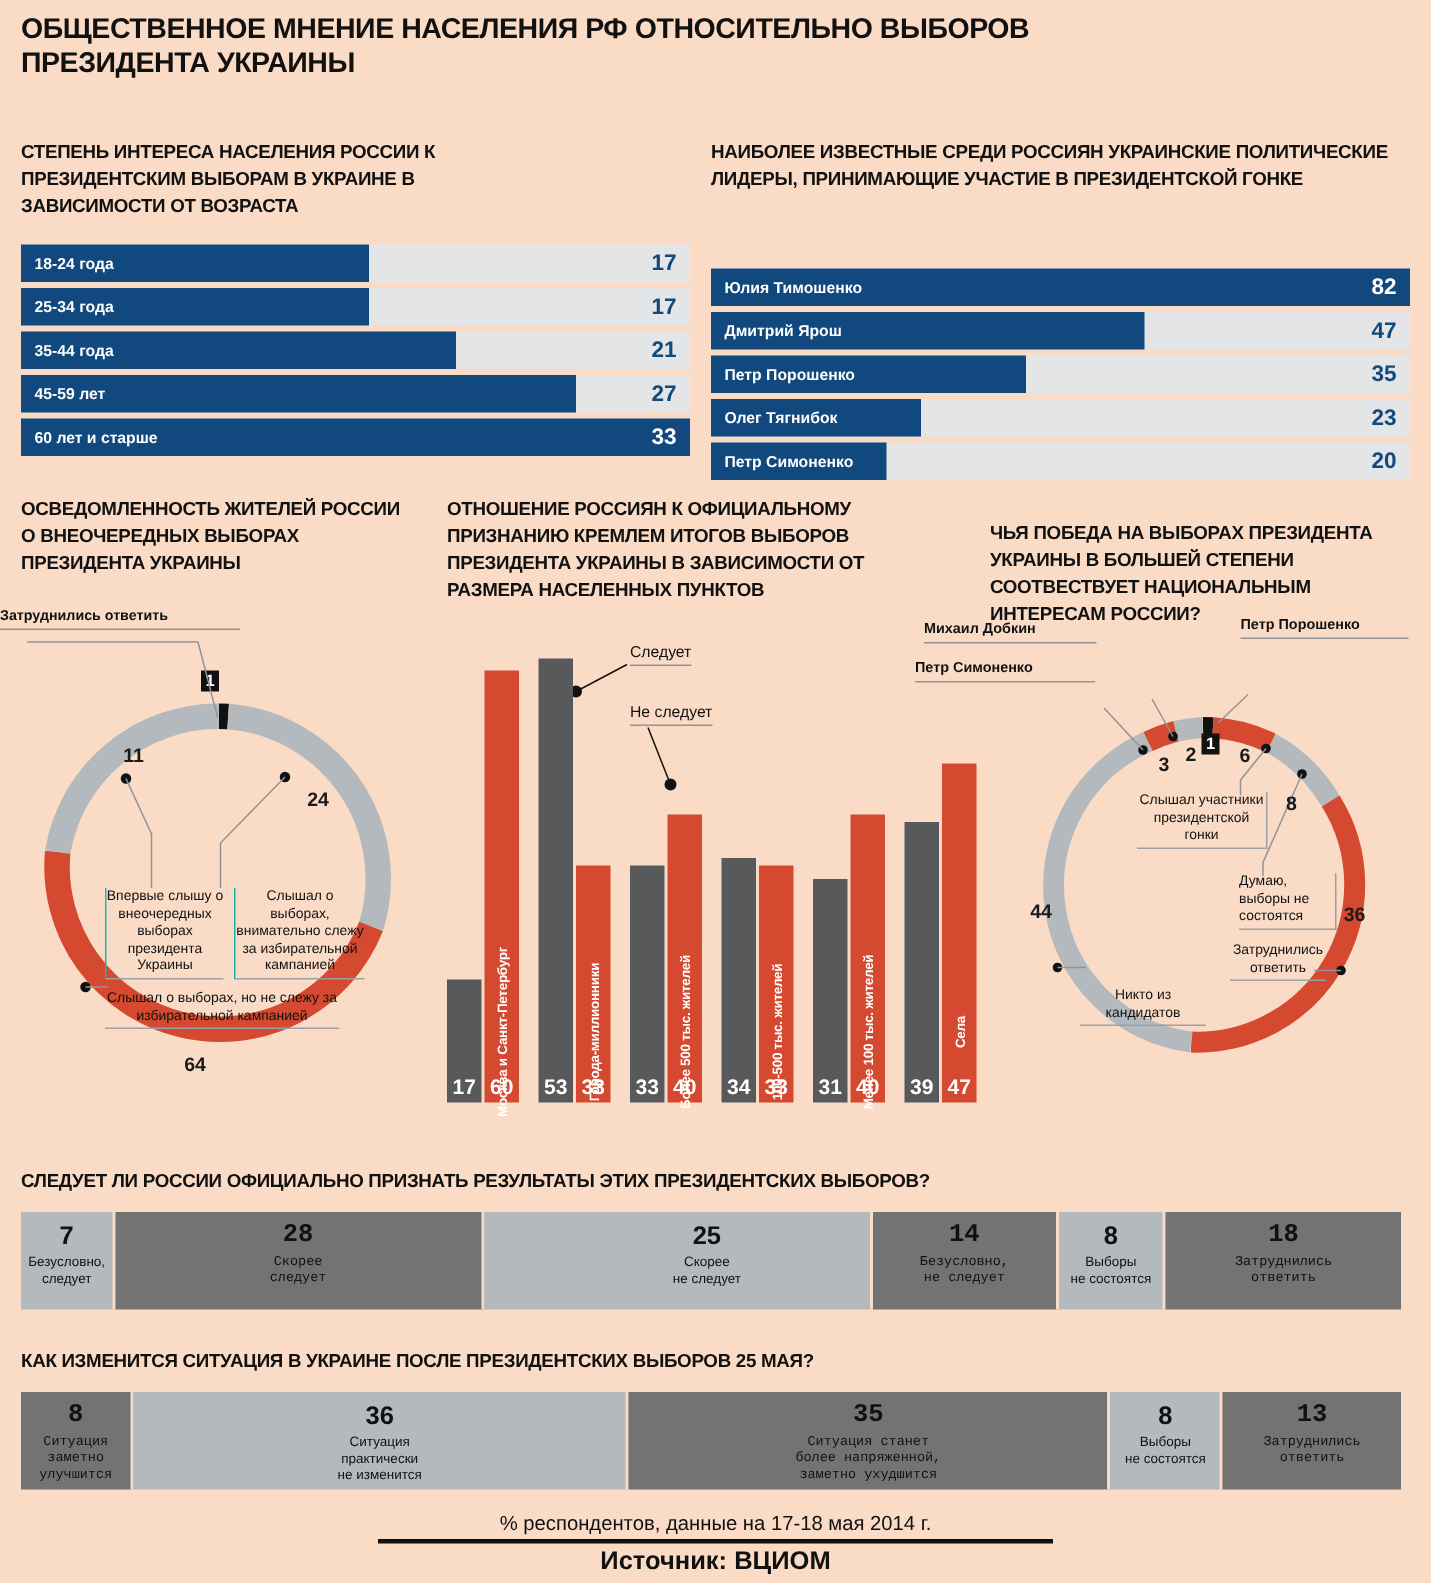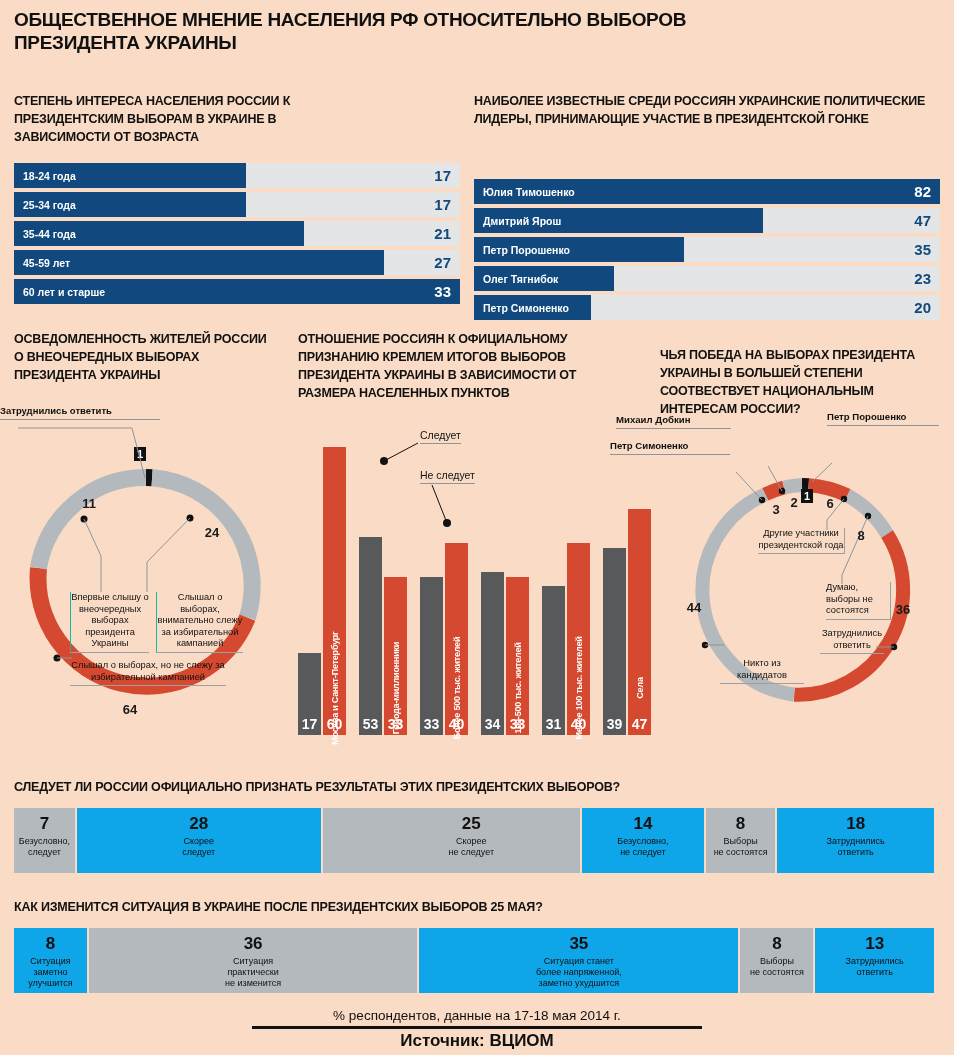--- a/index.html
+++ b/index.html
@@ -93,21 +93,21 @@
   
   .stack-block{position:absolute;}
   .stack{display:flex;width:920px;height:65px;}
   .seg{
     position:relative;display:flex;flex-direction:column;
     align-items:center;justify-content:flex-start;
     padding-top:7px;box-sizing:border-box;
     border-right:2px solid #fadcc6;
   }
   .seg:last-child{border-right:none;}
-  .seg.red{background:#0ea5e9;}
+  .seg.red{background:#737373;font-family:Liberation Mono, monospace;}
   .seg.grey{background:#b4b9bd;}
   .seg .snum{font-size:17px;font-weight:bold;color:#111;line-height:1.05;}
   .seg .slab{
     margin-top:3px;font-size:9px;line-height:1.22;text-align:center;
     color:#111;padding:0 3px;
   }
 
   
   .footer{position:absolute;left:0;width:954px;text-align:center;}
   .foot-line1{font-size:13.5px;color:#111;}
@@ -240,21 +240,21 @@
         <div class="body">
           <div class="vnum">17</div>
         </div>
       </div>
       <div class="vcol red" style="position: absolute; left: 25px; bottom: 0px; width: 23px; height: 288px;">
         <div class="body">
           <div class="vlabel">Москва и Санкт-Петербург</div>
           <div class="vnum">60</div>
         </div>
       </div>
-      <div class="vcol grey" style="position: absolute; left: 61px; bottom: 0px; width: 23px; height: 198px;">
+      <div class="vcol grey" style="position: absolute; left: 61px; bottom: 0px; width: 23px; height: 296px;">
         <div class="body">
           <div class="vnum">53</div>
         </div>
       </div>
       <div class="vcol red" style="position: absolute; left: 86px; bottom: 0px; width: 23px; height: 158px;">
         <div class="body">
           <div class="vlabel">Города-миллионники</div>
           <div class="vnum">33</div>
         </div>
       </div>
@@ -337,21 +337,21 @@
       <text class="dn-num" x="231" y="154" text-anchor="middle">36</text>
       <text class="dn-num" x="22" y="152" text-anchor="middle">44</text>
     </svg>
 
     <div class="tag-black" style="left:129px;top:29px;">1</div>
 
     <div class="callout nb" style="left:-62px;top:-20px;width:120px;text-align:left;font-weight:bold;font-size:9.6px;border-bottom:1px solid #8f949a;">Петр Симоненко</div>
     <div class="callout nb" style="left:-56px;top:-46px;width:115px;text-align:left;font-weight:bold;font-size:9.6px;border-bottom:1px solid #8f949a;">Михаил Добкин</div>
     <div class="callout nb" style="left:155px;top:-49px;width:112px;text-align:left;font-weight:bold;font-size:9.6px;border-bottom:1px solid #8f949a;">Петр Порошенко</div>
 
-    <div class="callout lead-right" style="left:86px;top:68px;width:86px;">Другие участники президентской года</div>
+    <div class="callout lead-right" style="left:86px;top:68px;width:86px;">Слышал участники президентской гонки</div>
     <div class="callout lead-right" style="left:154px;top:122px;width:64px;text-align:left;">Думаю, выборы не состоятся</div>
     <div class="callout" style="left:148px;top:168px;width:64px;">Затруднились ответить</div>
     <div class="callout" style="left:48px;top:168px;width:84px;margin-top:30px;">Никто из кандидатов</div>
   </div>
 
   <div class="stack-block" style="left:14px;top:778px;width:920px;">
     <div class="sec-head" style="margin-bottom:12px;">СЛЕДУЕТ ЛИ РОССИИ ОФИЦИАЛЬНО ПРИЗНАТЬ РЕЗУЛЬТАТЫ ЭТИХ ПРЕЗИДЕНТСКИХ ВЫБОРОВ?</div>
     <div class="stack" id="stack-recognize">
         <div class="seg grey" style="flex: 7 0 0px;">
           <div class="snum">7</div>

